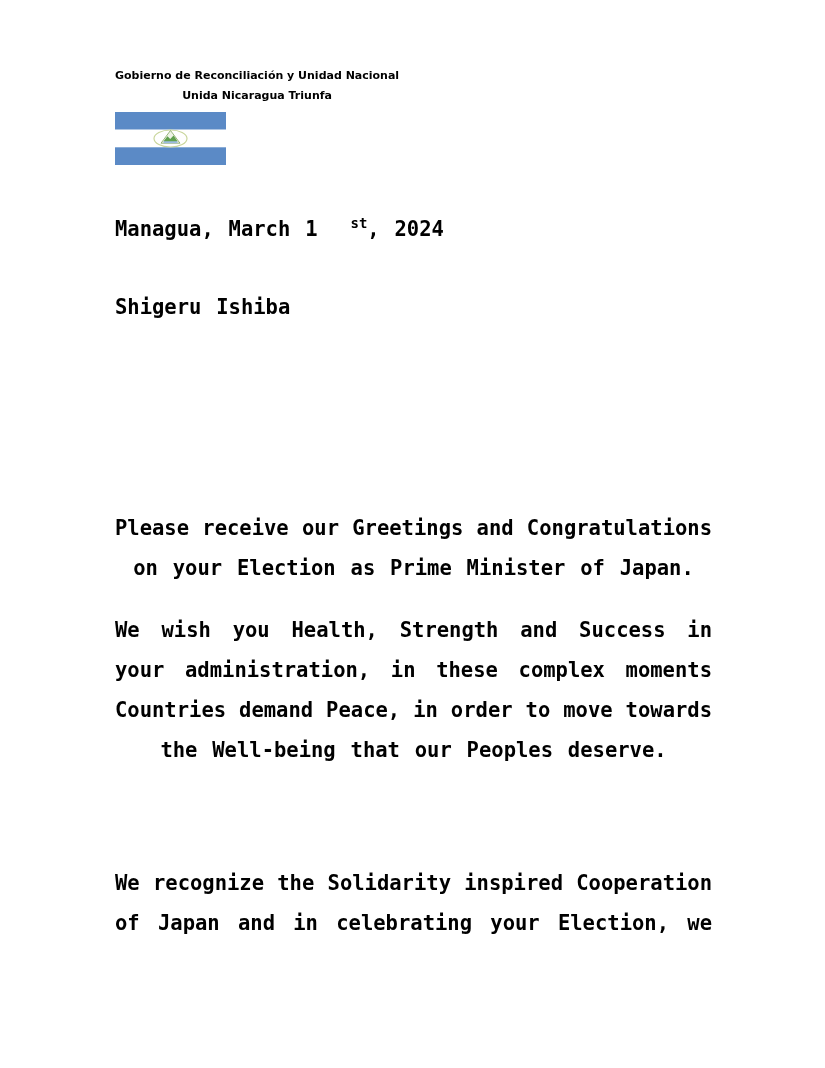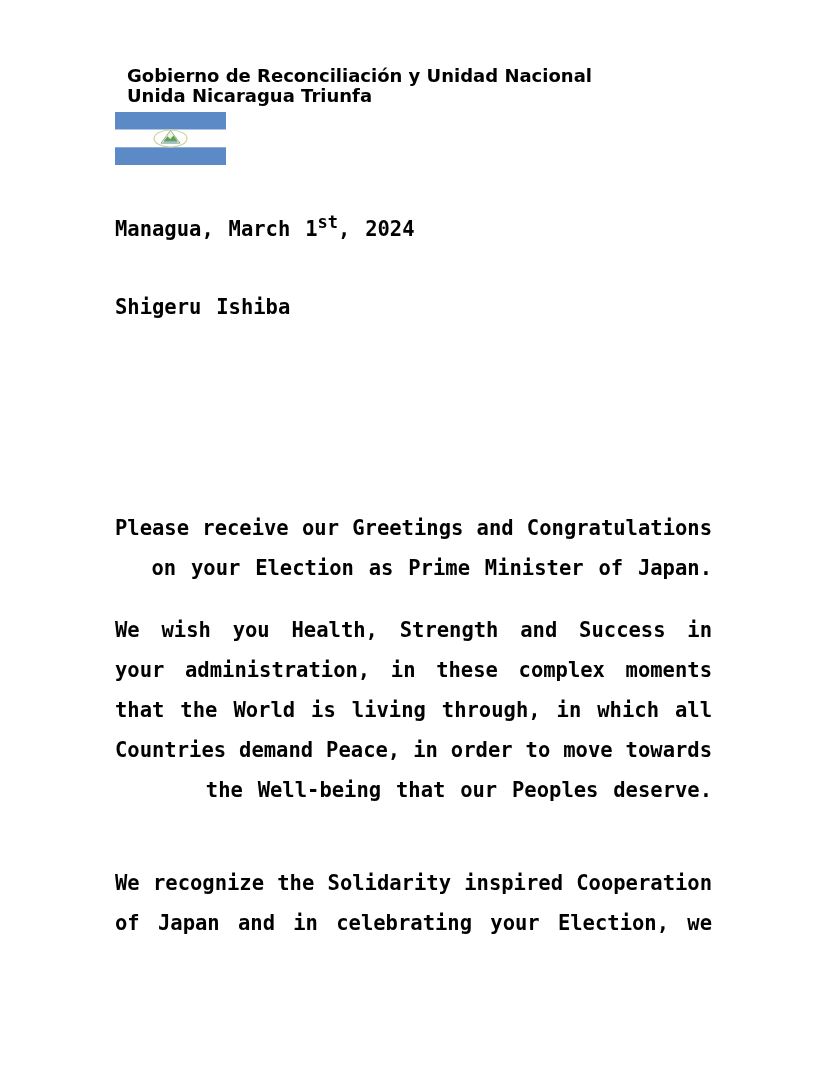--- a/index.html
+++ b/index.html
@@ -10,47 +10,48 @@
     background: #ffffff;
     color: #000000;
     font-family: "DejaVu Sans Mono", "Liberation Mono", monospace;
     font-weight: bold;
     overflow: hidden;
   }
 
   
   .letterhead {
     position: absolute;
-    left: 127px;
+    left: 115px;
     top: 66px;
     font-family: "DejaVu Sans", "Liberation Sans", sans-serif;
-    font-size: 18px;
+    font-size: 11px;
     font-weight: bold;
     line-height: 20px;
     white-space: nowrap;
+    text-align: center;
   }
 
   
   .flag {
     position: absolute;
     left: 115px;
     top: 112px;
     width: 111px;
     height: 53px;
     display: block;
   }
 
   
   .mono {
     font-size: 20.5px;
     white-space: nowrap;
     word-spacing: 2.5px;
   }
   .dateline   { position: absolute; left: 115px; top: 216px; line-height: 27px; }
-  .dateline sup { font-size: 17px; line-height: 0; }
+  .dateline sup { font-size: 14px; line-height: 0; margin-left: 33px; }
   .recipient  { position: absolute; left: 115px; top: 294px; line-height: 27px; }
   .recipient .addr-line { white-space: nowrap; }
   .salutation { position: absolute; left: 115px; top: 439px; line-height: 27px; }
 
   .para {
     position: absolute;
     left: 115px;
     width: 597px;
     font-size: 20.5px;
     line-height: 40px;
@@ -58,21 +59,21 @@
   .para-1 { top: 508px; }
   .para-2 { top: 610px; }
   .para-3 { top: 863px; }
   .para .jl {            
     text-align: justify;
     text-align-last: justify;
     word-spacing: normal;
     white-space: normal;
   }
   .para .ll {            
-    text-align: right;
+    text-align: center;
     word-spacing: 2.5px;
     white-space: nowrap;
   }
 </style>
 </head>
 <body>
 
 <div class="page">
 
   <div class="letterhead">
@@ -98,21 +99,20 @@
 
 
   <div class="para para-1">
       <div class="jl">Please receive our Greetings and Congratulations</div>
       <div class="ll">on your Election as Prime Minister of Japan.</div>
     </div>
 
   <div class="para para-2">
       <div class="jl">We wish you Health, Strength and Success in</div>
       <div class="jl">your administration, in these complex moments</div>
-      <div class="jl">that the World is living through, in which all</div>
       <div class="jl">Countries demand Peace, in order to move towards</div>
       <div class="ll">the Well-being that our Peoples deserve.</div>
     </div>
 
   <div class="para para-3">
       <div class="jl">We recognize the Solidarity inspired Cooperation</div>
       <div class="jl">of Japan and in celebrating your Election, we</div>
     </div>
 
 </div>

